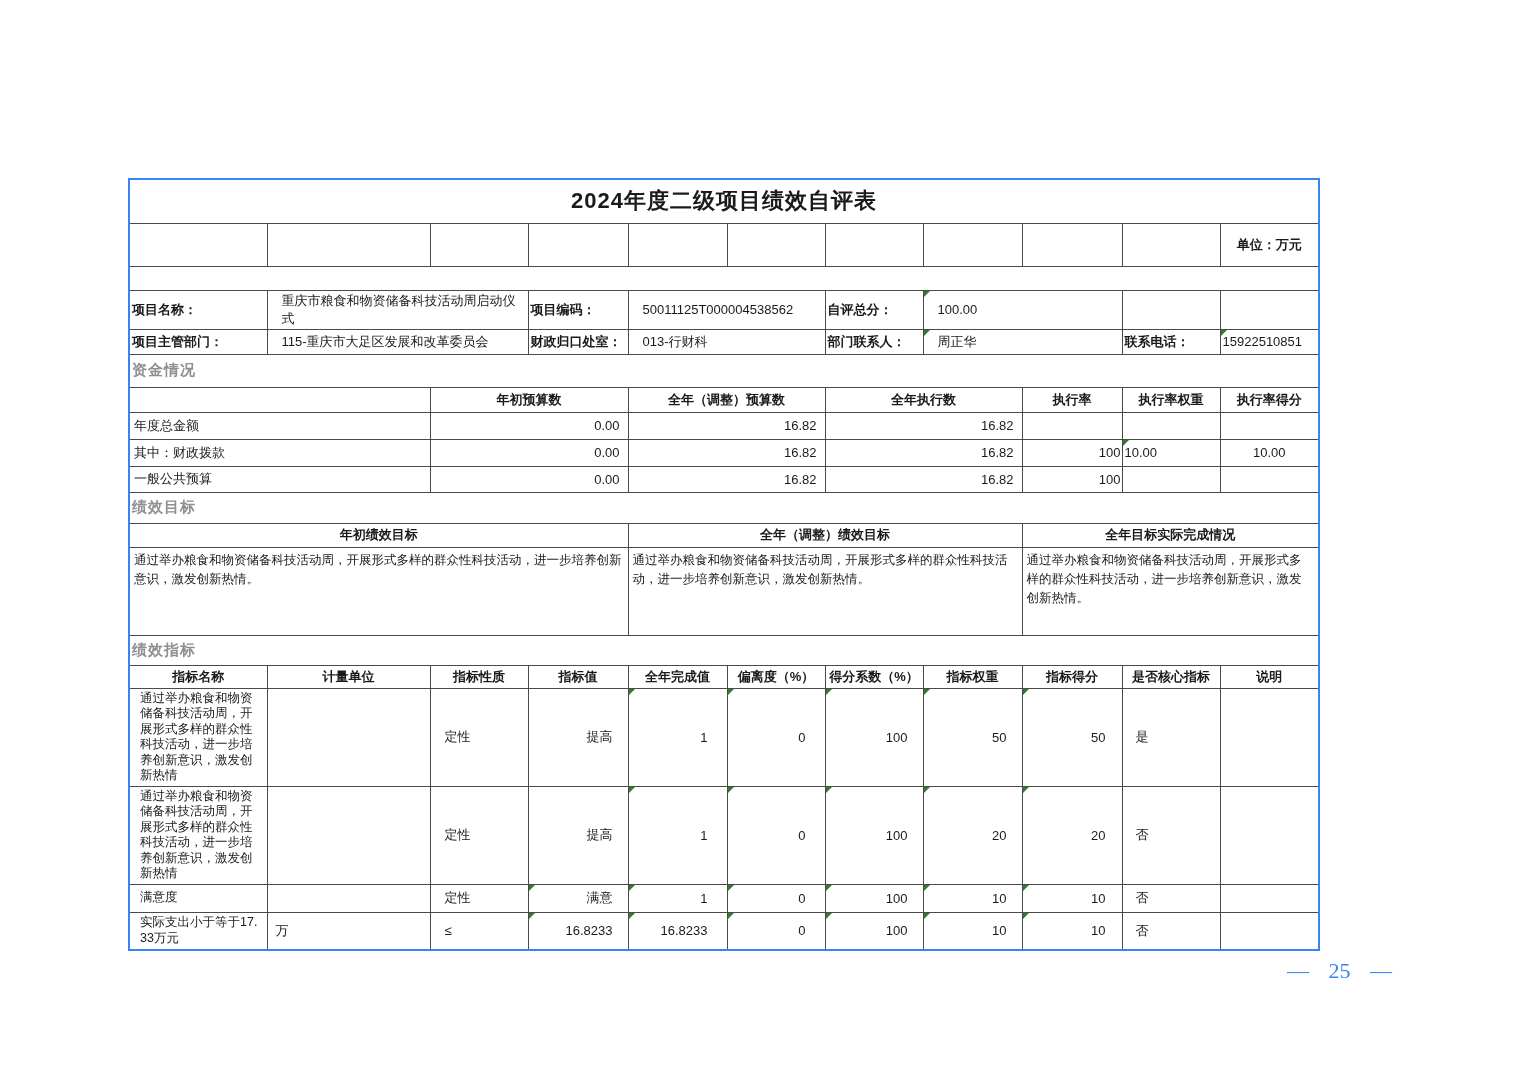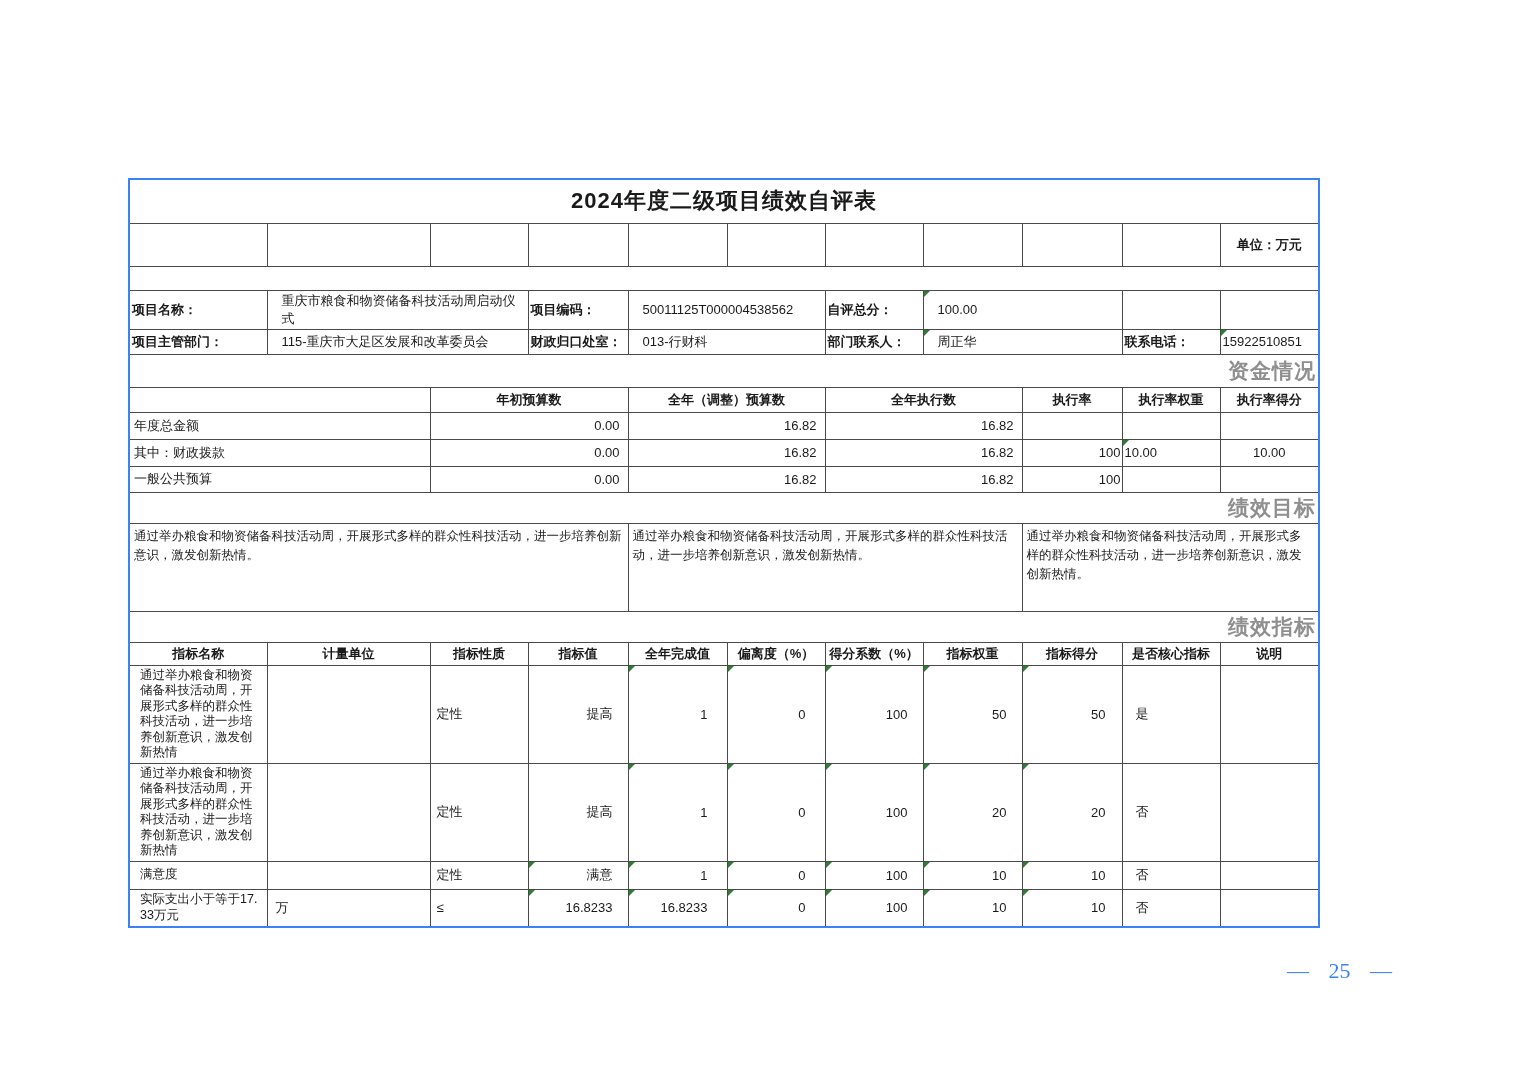--- a/index.html
+++ b/index.html
@@ -19,38 +19,38 @@
   }
   
   tr.h44{height:44px}tr.h43{height:43px}tr.h24{height:24px}tr.h25{height:25px}
   tr.h33{height:33px}tr.h27{height:27px}tr.h26{height:26px}tr.h31{height:31px}
   tr.h88{height:88px}tr.h30{height:30px}tr.h23{height:23px}tr.h95{height:95px}
   tr.h28{height:28px}tr.h38{height:38px}
 
   .title-cell{font-size:22px;font-weight:bold;text-align:center;letter-spacing:1px;}
   .unit-cell{font-weight:bold;text-align:center;font-size:13px;}
   .section-cell{
-    text-align:right;color:#8f8f8f;font-weight:bold;font-size:21px;letter-spacing:1px;
+    text-align:left;color:#8f8f8f;font-weight:bold;font-size:15px;letter-spacing:1px;
   }
   .lbl{font-weight:bold;padding-right:5px;}
   .val{text-align:left;padding-left:14px;}
   .val.tight{padding-left:2px;}
   .th{text-align:center;font-weight:bold;}
   .f-label{text-align:left;padding-left:4px;}
   .f-num{text-align:right;padding-right:8px;}
   .f-rate{text-align:right;padding-right:1px;}
   .f-rweight{text-align:left;padding-left:2px;}
   .f-rscore{text-align:center;}
   .g-txt{
     text-align:left;vertical-align:top;font-size:12.5px;line-height:19px;
     padding:3px 5px 3px 4px;
   }
   .c-name{text-align:left;padding:2px 9px 2px 10px;font-size:12.5px;line-height:15.5px;}
   .c-unit{text-align:left;padding-left:8px;}
-  .c-nature{text-align:left;padding-left:6px;margin-top:48px;}
+  .c-nature{text-align:left;padding-left:14px;margin-top:48px;}
   .c-target{text-align:right;padding-right:15px;}
   .c-completed{text-align:right;padding-right:19px;}
   .c-deviation{text-align:right;padding-right:19px;}
   .c-coef{text-align:right;padding-right:15px;}
   .c-weight{text-align:right;padding-right:15px;}
   .c-score{text-align:right;padding-right:16px;}
   .c-core{text-align:left;padding-left:13px;}
   
   .tri::before{
     content:"";position:absolute;left:0;top:0;width:0;height:0;
@@ -167,20 +167,25 @@
     <td colspan="2" class="f-num">16.82</td>
     <td class="f-rate">100</td>
     <td class="f-rweight"></td>
     <td class="f-rscore"></td>
   </tr>
 
   <tr class="h31">
     <td colspan="11" class="section-cell">绩效目标</td>
   </tr>
 
+  <tr class="h24">
+    <td colspan="4" class="th">年初绩效目标</td>
+    <td colspan="4" class="th">全年（调整）绩效目标</td>
+    <td colspan="3" class="th">全年目标实际完成情况</td>
+  </tr>
 
   <tr class="h88">
     <td colspan="4" class="g-txt">通过举办粮食和物资储备科技活动周，开展形式多样的群众性科技活动，进一步培养创新意识，激发创新热情。</td>
     <td colspan="4" class="g-txt">通过举办粮食和物资储备科技活动周，开展形式多样的群众性科技活动，进一步培养创新意识，激发创新热情。</td>
     <td colspan="3" class="g-txt">通过举办粮食和物资储备科技活动周，开展形式多样的群众性科技活动，进一步培养创新意识，激发创新热情。</td>
   </tr>
 
   <tr class="h30">
     <td colspan="11" class="section-cell">绩效指标</td>
   </tr>

